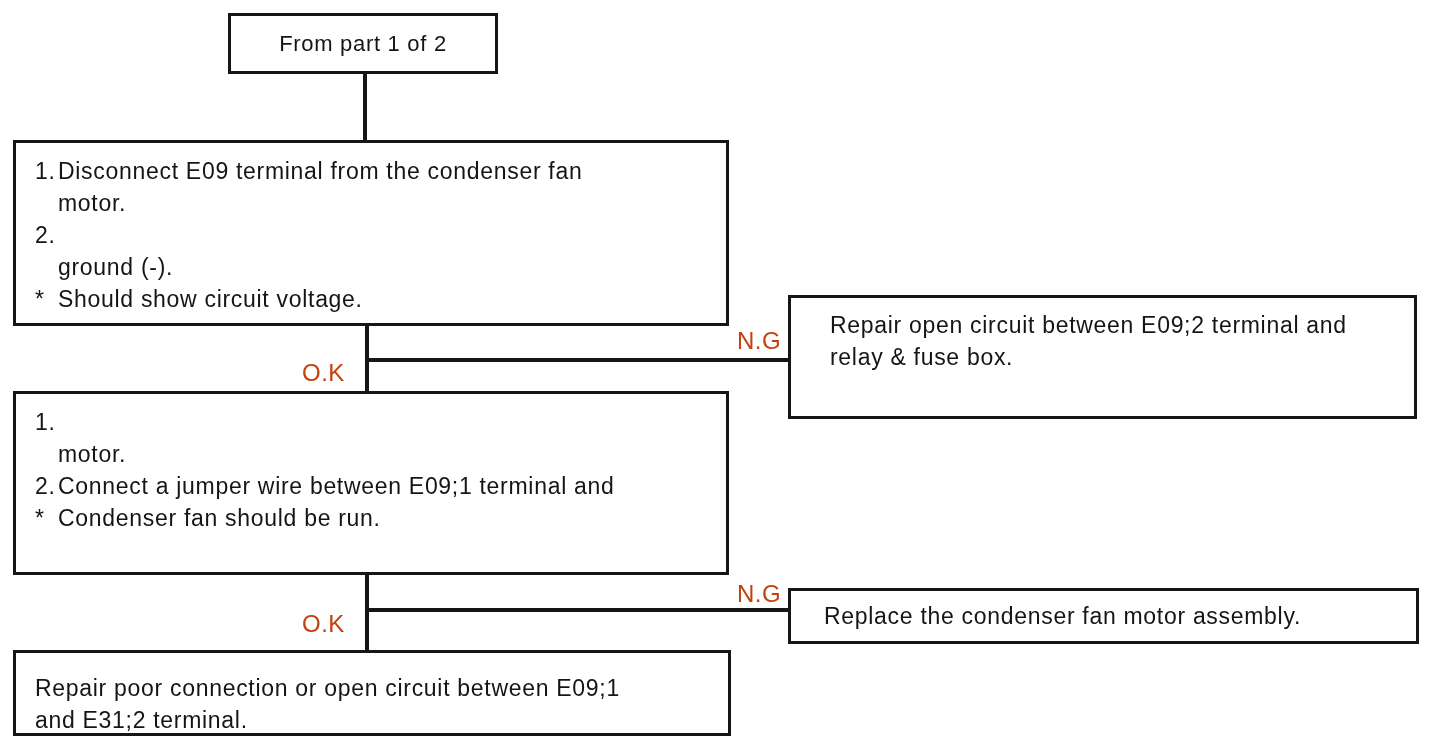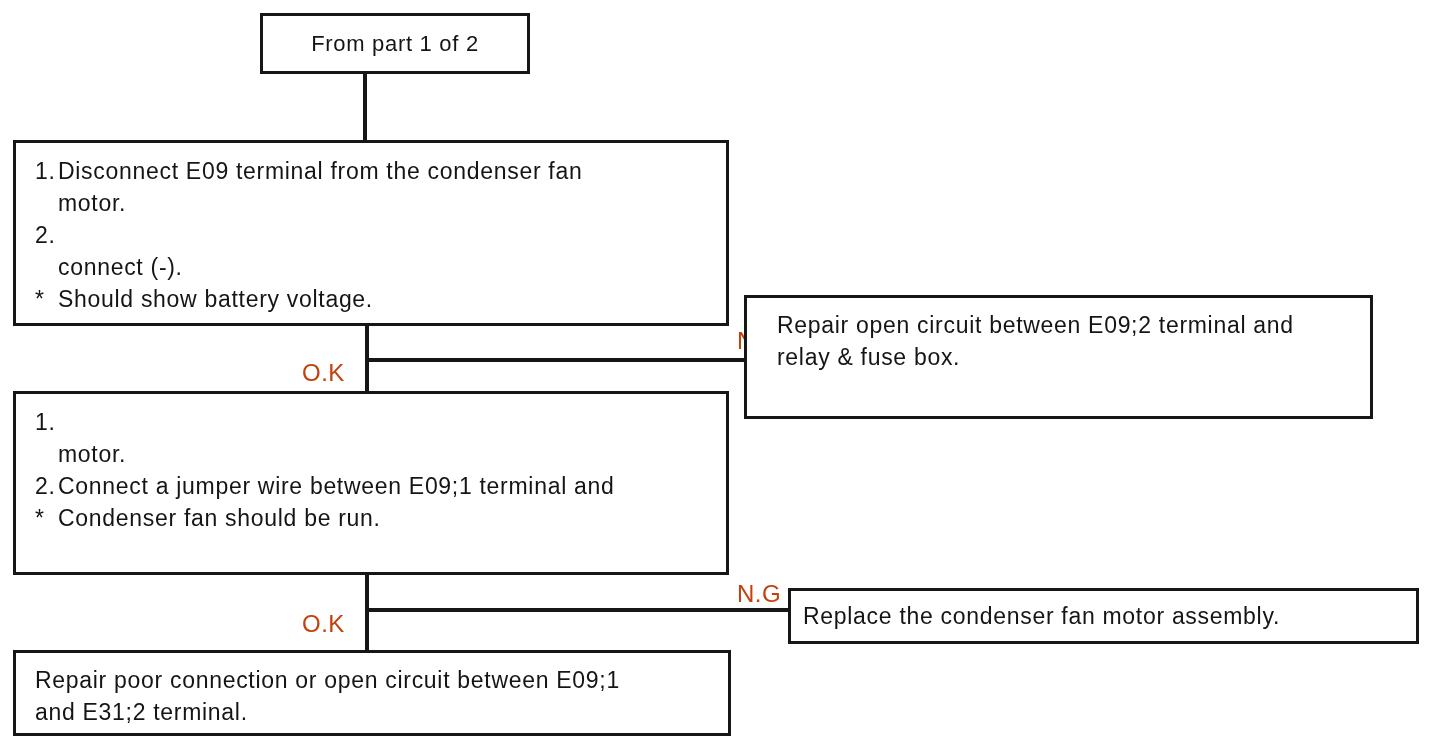--- a/index.html
+++ b/index.html
@@ -22,27 +22,26 @@
     background: #ffffff;
     box-sizing: border-box;
     font-size: 23px;
     letter-spacing: 0.7px;
     line-height: 32px;
   }
   .start-box {
     left: 228px; top: 13px; width: 270px; height: 61px;
     display: flex; align-items: center; justify-content: center;
     font-size: 22px;
-    margin-left: 32px;
   }
   .step1-box { left: 13px; top: 140px; width: 716px; height: 186px; padding: 12px 8px 0 19px; }
   .step2-box { left: 13px; top: 391px; width: 716px; height: 184px; padding: 12px 8px 0 19px; }
-  .ng1-box   { left: 744px; top: 295px; width: 629px; height: 124px; padding: 11px 6px 0 30px; }
-  .ng2-box   { left: 788px; top: 588px; width: 631px; height: 56px; display: flex; align-items: center; padding-left: 12px; }
-  .final-box { left: 13px; top: 650px; width: 718px; height: 86px; padding: 11px 10px 0 19px; }
+  .ng1-box   { left: 788px; top: 295px; width: 629px; height: 124px; padding: 11px 6px 0 39px; }
+  .ng2-box   { left: 788px; top: 588px; width: 631px; height: 56px; display: flex; align-items: center; padding-left: 33px; }
+  .final-box { left: 13px; top: 650px; width: 718px; height: 86px; padding: 19px 10px 0 19px; }
   .li { display: flex; }
   .li .marker { flex: none; width: 23px; }
   .li .txt { flex: none; white-space: nowrap; }
   .plain-line { white-space: nowrap; }
   .conn {
     position: absolute;
     background: #161616;
   }
   .branch-label {
     position: absolute;
@@ -70,25 +69,25 @@
     </div>
     <div class="li">
       <span class="marker"></span>
       <span class="txt">motor.</span>
     </div>
     <div class="li">
       <span class="marker">2.</span>
     </div>
     <div class="li">
       <span class="marker"></span>
-      <span class="txt">connect (-).</span>
+      <span class="txt">ground (-).</span>
     </div>
     <div class="li">
       <span class="marker">*</span>
-      <span class="txt">Should show battery voltage.</span>
+      <span class="txt">Should show circuit voltage.</span>
     </div>
   </div>
 
   <div class="conn" style="left:365px; top:324px; width:4px; height:68px;"></div>
 
   <div class="conn" style="left:365px; top:358px; width:424px; height:4px;"></div>
 
   <div class="branch-label" style="left:302px; top:360px;">O.K</div>
 
   <div class="branch-label" style="left:737px; top:328px;">N.G</div>

